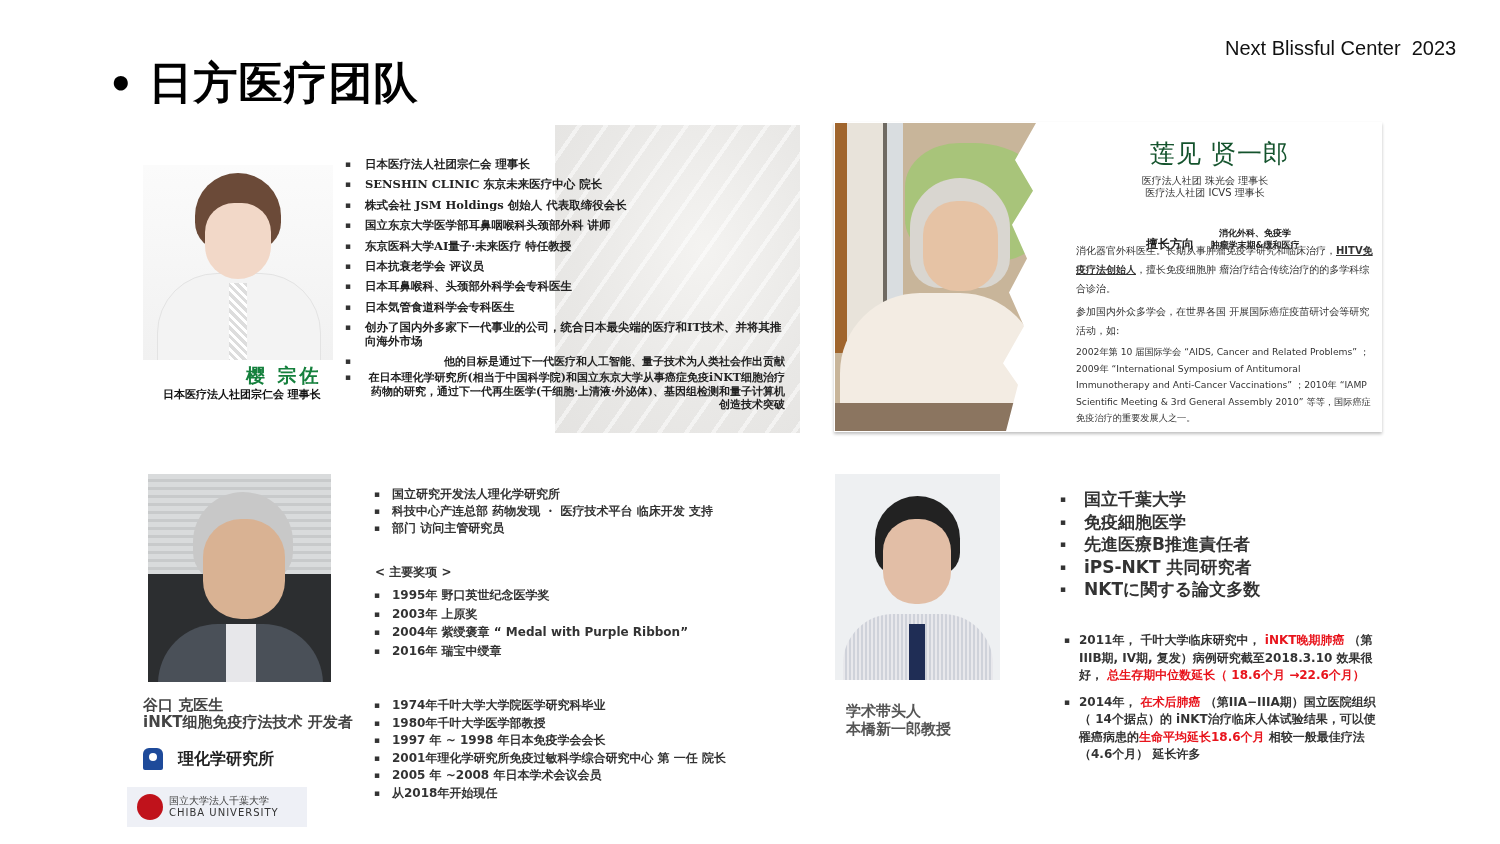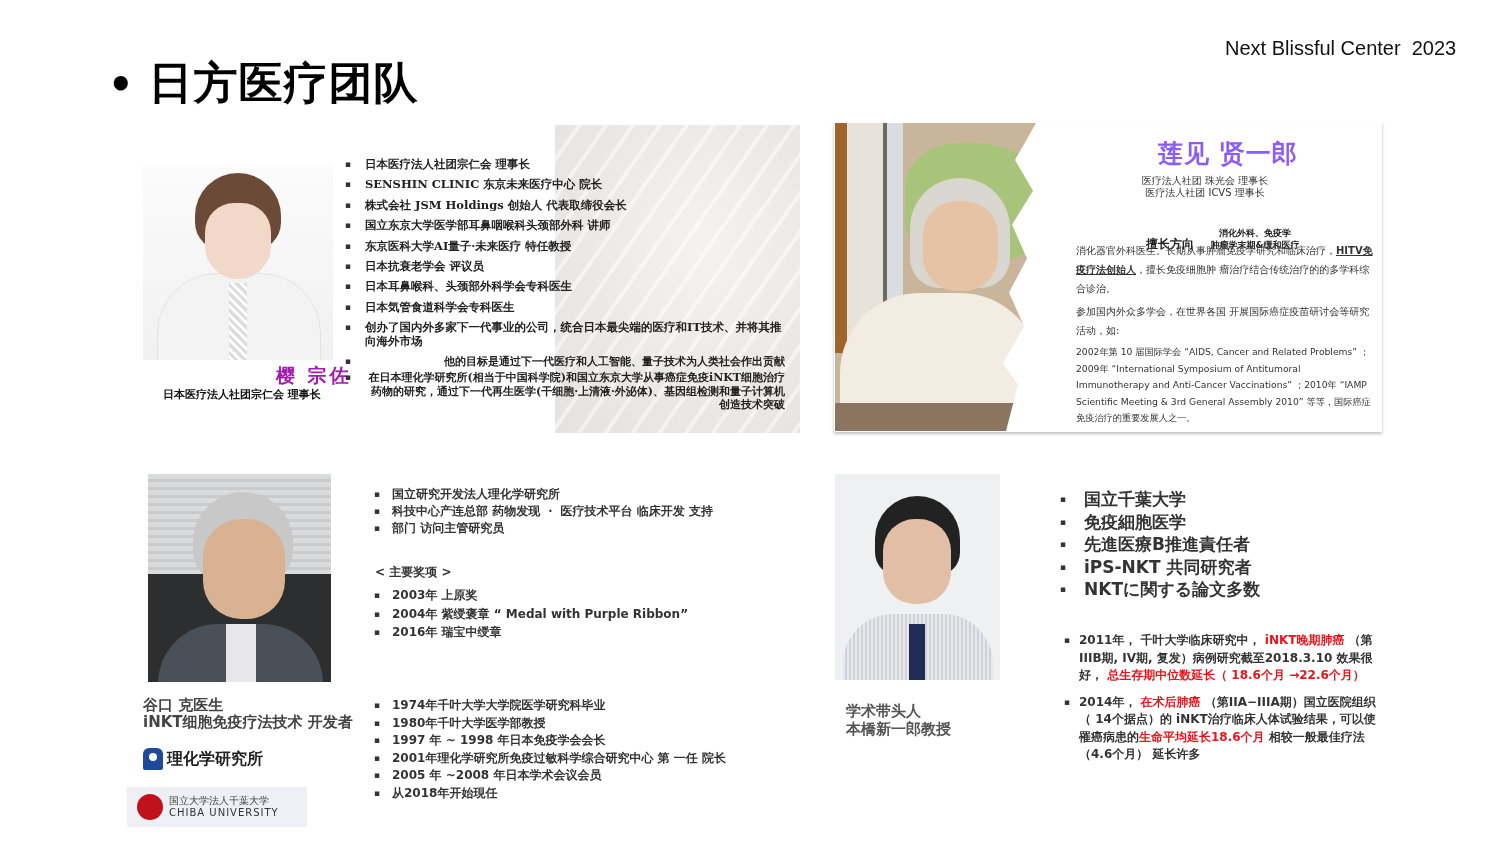--- a/index.html
+++ b/index.html
@@ -15,57 +15,57 @@
   .p1-tex { left:555px; top:125px; width:245px; height:308px;
             background: radial-gradient(ellipse at 60% 40%, #f4f3f1 0%, #e9e8e6 60%, #e4e3e1 100%); }
   .p1-tex::before { content:""; position:absolute; inset:0;
             background: repeating-linear-gradient(125deg, rgba(255,255,255,0.0) 0 18px, rgba(255,255,255,0.5) 18px 22px); }
   .photo { overflow:hidden; }
   .ph1 { left:143px; top:165px; width:190px; height:195px; background:linear-gradient(#fbfbfb,#f1f1f1); }
   .ph1 .hair { position:absolute; left:52px; top:8px; width:86px; height:78px; border-radius:45px 45px 30px 30px; background:#6b4a38; }
   .ph1 .face { position:absolute; left:62px; top:38px; width:66px; height:76px; border-radius:30px 30px 34px 34px; background:#f2d8c8; }
   .ph1 .suit { position:absolute; left:14px; top:108px; width:162px; height:95px; border-radius:60px 60px 0 0; background:#f3f3f3; border:1px solid #e3e3e3; }
   .ph1 .tie { position:absolute; left:86px; top:118px; width:18px; height:80px; background:repeating-linear-gradient(45deg,#ddd 0 3px,#fff 3px 6px); }
-  .p1-name { left:276px; top:363px; font-size:19px; font-weight:bold; color:#a21caf; font-family:"DejaVu Serif", serif; letter-spacing:3px; }
+  .p1-name { left:246px; top:363px; font-size:19px; font-weight:bold; color:#15803d; font-family:"DejaVu Serif", serif; letter-spacing:3px; }
   .p1-sub { left:163px; top:387px; font-size:11px; font-weight:bold; color:#111; font-family:"DejaVu Serif", serif; }
   .p1-list { left:345px; top:157px; width:440px; margin:0; padding:0; list-style:none; font-family:"DejaVu Serif", serif; font-weight:bold; color:#222; }
   .p1-list li { position:relative; padding-left:20px; font-size:11.5px; line-height:14px; margin-bottom:6.4px; }
   .p1-list li::before { content:"▪"; position:absolute; left:0; top:0; font-size:9px; color:#333; }
   .p1-list li.small { font-size:11px; line-height:13.5px; margin-bottom:3px;text-align:right; }
   .p1-list li.gap { margin-top:6px; }
 
   
   .p2-frame { left:834px; top:122px; width:548px; height:310px; background:#fff; box-shadow: 0 2px 3px rgba(0,0,0,0.25); }
   .ph2 { left:835px; top:123px; width:225px; height:308px; background:#c8b59a; }
   .ph2 .win { position:absolute; left:0; top:0; width:68px; height:230px; background:linear-gradient(90deg,#a0652d 0 12px,#e8e3da 12px 48px,#6f6a62 48px 52px,#d9dde0 52px); }
   .ph2 .trees { position:absolute; left:70px; top:20px; width:150px; height:120px; border-radius:40% 60% 50% 40%; background:#a8c47a; }
   .ph2 .hair { position:absolute; left:75px; top:55px; width:100px; height:110px; border-radius:50px 50px 30px 30px; background:#d9d6d0; }
   .ph2 .face { position:absolute; left:88px; top:78px; width:75px; height:90px; border-radius:34px; background:#e6c3a5; }
   .ph2 .body { position:absolute; left:5px; top:170px; width:200px; height:140px; border-radius:80px 80px 0 0; background:#f3ece3; }
   .ph2 .table { position:absolute; left:0; top:280px; width:180px; height:28px; background:#8b7560; }
   .ph2 .torn { position:absolute; right:0; top:0; width:60px; height:308px; background:#fff;
                clip-path: polygon(60% 0,100% 0,100% 100%,10% 100%,30% 85%,5% 78%,40% 66%,15% 55%,45% 44%,20% 33%,55% 22%,25% 12%); }
-  .p2-name { left:1150px; top:137px; font-size:25px; font-weight:bold; color:#8b5cf6; letter-spacing:1px;margin-left:8px; }
+  .p2-name { left:1150px; top:137px; font-size:25px; font-weight:normal; color:#14532d; letter-spacing:1px; }
   .p2-role { left:1135px; top:175px; width:140px; text-align:center; font-size:10px; color:#333; line-height:12px; }
   .p2-spec-label { left:1146px; top:212px; font-size:12px; font-weight:bold; color:#222;margin-top:24px; }
   .p2-spec { left:1205px; top:207px; width:100px; text-align:center; font-size:9px; font-weight:bold; color:#222; line-height:12px;margin-top:20px; }
   .p2-body { left:1076px; top:241px; width:300px; font-size:10px; color:#333; line-height:19px; }
   .p2-body p { margin:0 0 4px 0; }
   .p2-body .hl { font-weight:bold; text-decoration:underline; }
   .p2-body.small { top:344px; font-size:9.2px; line-height:16.5px; }
 
   
   .ph3 { left:148px; top:474px; width:183px; height:208px; background:repeating-linear-gradient(180deg,#d9dbdc 0 5px,#c8cacb 5px 8px); }
   .ph3 .chair { position:absolute; left:0; top:100px; width:183px; height:108px; background:#2c2e30; }
   .ph3 .hair { position:absolute; left:45px; top:18px; width:100px; height:90px; border-radius:50px 50px 30px 30px; background:#c8c8c8; }
   .ph3 .face { position:absolute; left:55px; top:45px; width:82px; height:100px; border-radius:38px; background:#d9b293; }
   .ph3 .suit { position:absolute; left:10px; top:150px; width:165px; height:70px; border-radius:60px 60px 0 0; background:#4a5058; }
   .ph3 .shirt { position:absolute; left:78px; top:150px; width:30px; height:60px; background:#e7e7ea; }
   .p3-name { left:143px; top:697px; font-size:15px; font-weight:bold; color:#444; line-height:17px; }
-  .logo-riken { left:143px; top:748px; display:flex; align-items:center; gap:4px; }
+  .logo-riken { left:143px; top:748px; display:flex; align-items:center; gap:15px; }
   .logo-riken .mark { width:20px; height:22px; border-radius:6px 6px 2px 2px; background:#1e4a9a; position:relative; }
   .logo-riken .mark::after { content:""; position:absolute; left:6px; top:5px; width:8px; height:8px; border-radius:50%; background:#fff; }
   .logo-riken .txt { font-size:16px; font-weight:bold; color:#222; }
   .logo-chiba { left:127px; top:787px; width:180px; height:40px; background:#eef0f6; display:flex; align-items:center; }
   .logo-chiba .seal { width:22px; height:22px; margin-left:12px; border-radius:50%; background:#c0121b;
                       box-shadow:0 0 0 2px #c0121b; }
   .logo-chiba .t { margin-left:8px; line-height:12px; }
   .logo-chiba .t1 { font-size:10px; color:#444; }
   .logo-chiba .t2 { font-size:10px; color:#333; letter-spacing:1px; }
   .blist { margin:0; padding:0; list-style:none; }
@@ -170,20 +170,21 @@
     <div class="t2">CHIBA UNIVERSITY</div>
   </div>
 </div>
 <ul class="abs blist p3-list1">
   <li>国立研究开发法人理化学研究所</li>
   <li>科技中心产连总部 药物发现 ・ 医疗技术平台 临床开发  支持</li>
   <li>部门 访问主管研究员</li>
 </ul>
 <div class="abs p3-awards-h">&lt; 主要奖项 &gt;</div>
 <ul class="abs blist p3-list2">
+  <li>1995年 野口英世纪念医学奖</li>
   <li>2003年 上原奖</li>
   <li>2004年 紫绶褒章  “ Medal with Purple Ribbon”</li>
   <li>2016年 瑞宝中绶章</li>
 </ul>
 <ul class="abs blist p3-list3">
   <li>1974年千叶大学大学院医学研究科毕业</li>
   <li>1980年千叶大学医学部教授</li>
   <li>1997 年 ~ 1998 年日本免疫学会会长</li>
   <li>2001年理化学研究所免疫过敏科学综合研究中心 第 一任 院长</li>
   <li>2005 年 ~2008 年日本学术会议会员</li>

